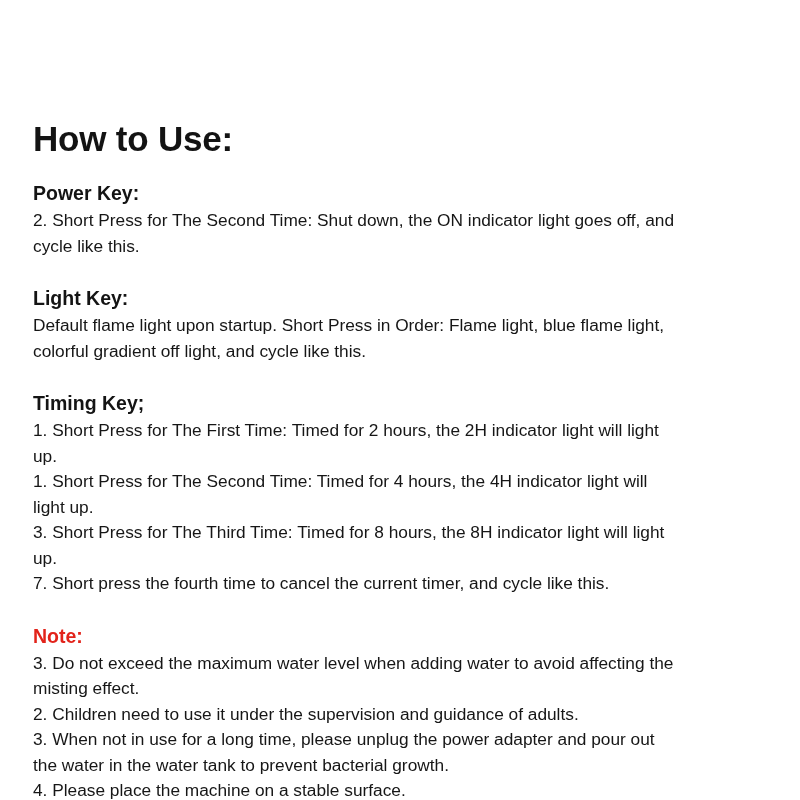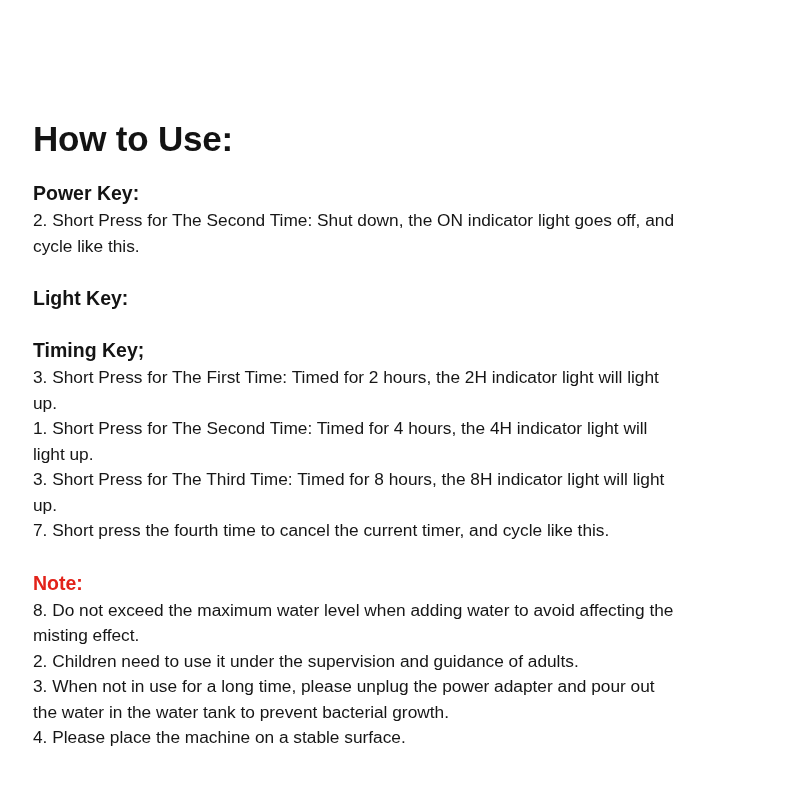--- a/index.html
+++ b/index.html
@@ -71,31 +71,32 @@
 
   <h1 class="doc-title">How to Use:</h1>
 
   <div class="section">
     <h2 class="section-heading">Power Key:</h2>
     <p class="line">2. Short Press for The Second Time: Shut down, the ON indicator light goes off, and cycle like this.</p>
   </div>
 
   <div class="section">
     <h2 class="section-heading">Light Key:</h2>
+    <p class="line">Default flame light upon startup. Short Press in Order: Flame light, blue flame light, colorful gradient off light, and cycle like this.</p>
   </div>
 
   <div class="section">
     <h2 class="section-heading">Timing Key;</h2>
-    <p class="line">3. Short Press for The First Time: Timed for 2 hours, the 2H indicator light will light up.</p>
+    <p class="line">1. Short Press for The First Time: Timed for 2 hours, the 2H indicator light will light up.</p>
     <p class="line">1. Short Press for The Second Time: Timed for 4 hours, the 4H indicator light will light up.</p>
     <p class="line">3. Short Press for The Third Time: Timed for 8 hours, the 8H indicator light will light up.</p>
     <p class="line">7. Short press the fourth time to cancel the current timer, and cycle like this.</p>
   </div>
 
   <div class="section">
     <h2 class="section-heading note-heading">Note:</h2>
-    <p class="line">8. Do not exceed the maximum water level when adding water to avoid affecting the misting effect.</p>
+    <p class="line">3. Do not exceed the maximum water level when adding water to avoid affecting the misting effect.</p>
     <p class="line">2. Children need to use it under the supervision and guidance of adults.</p>
     <p class="line">3. When not in use for a long time, please unplug the power adapter and pour out the water in the water tank to prevent bacterial growth.</p>
     <p class="line">4. Please place the machine on a stable surface.</p>
   </div>
 
 </div>
 
 </body></html>

